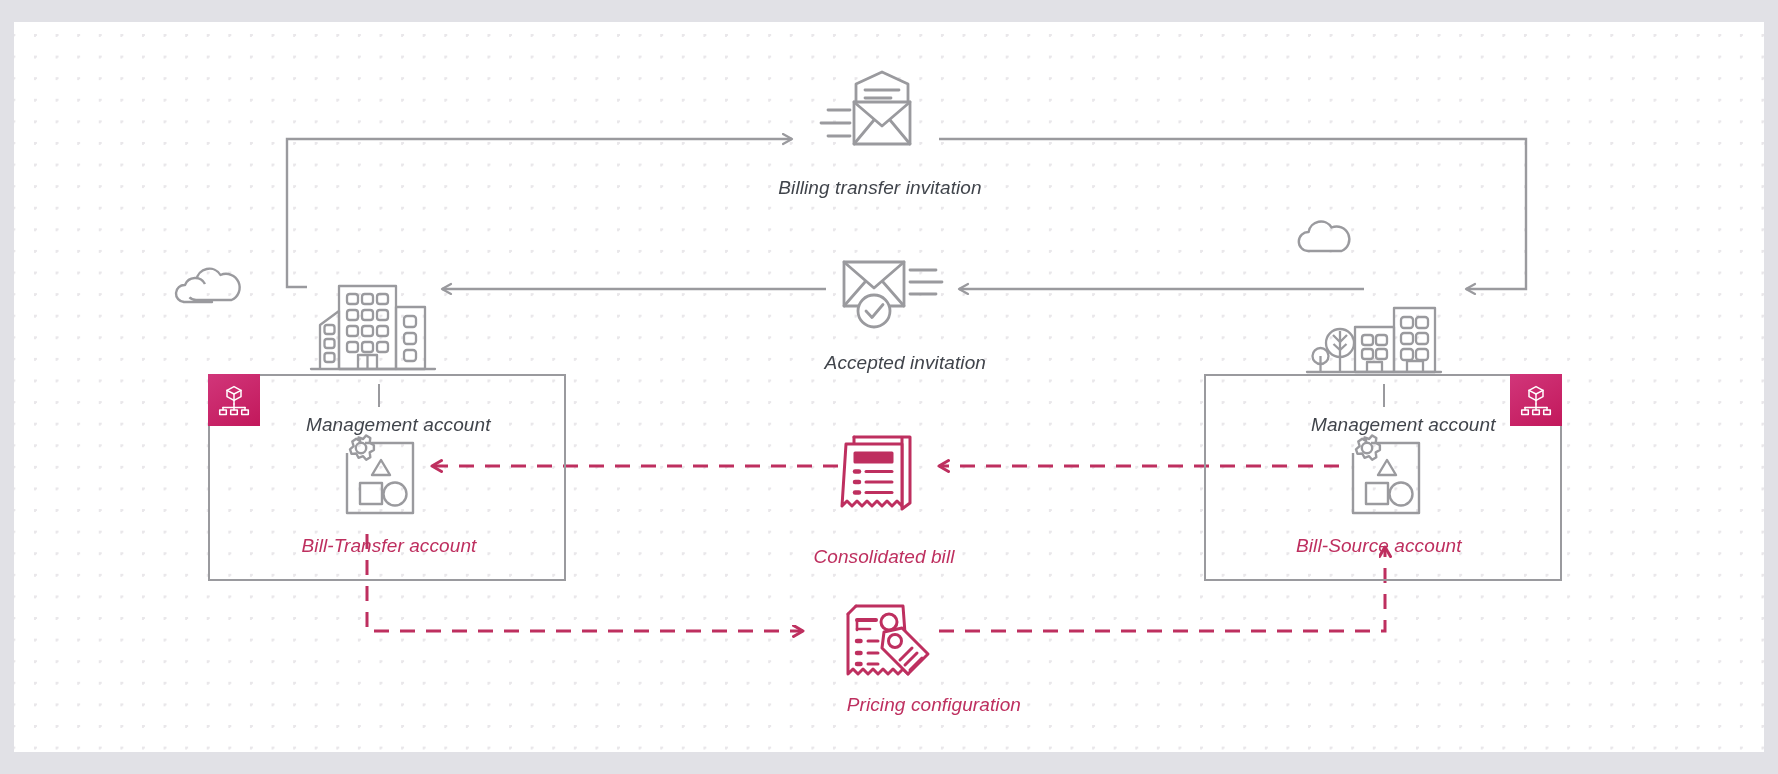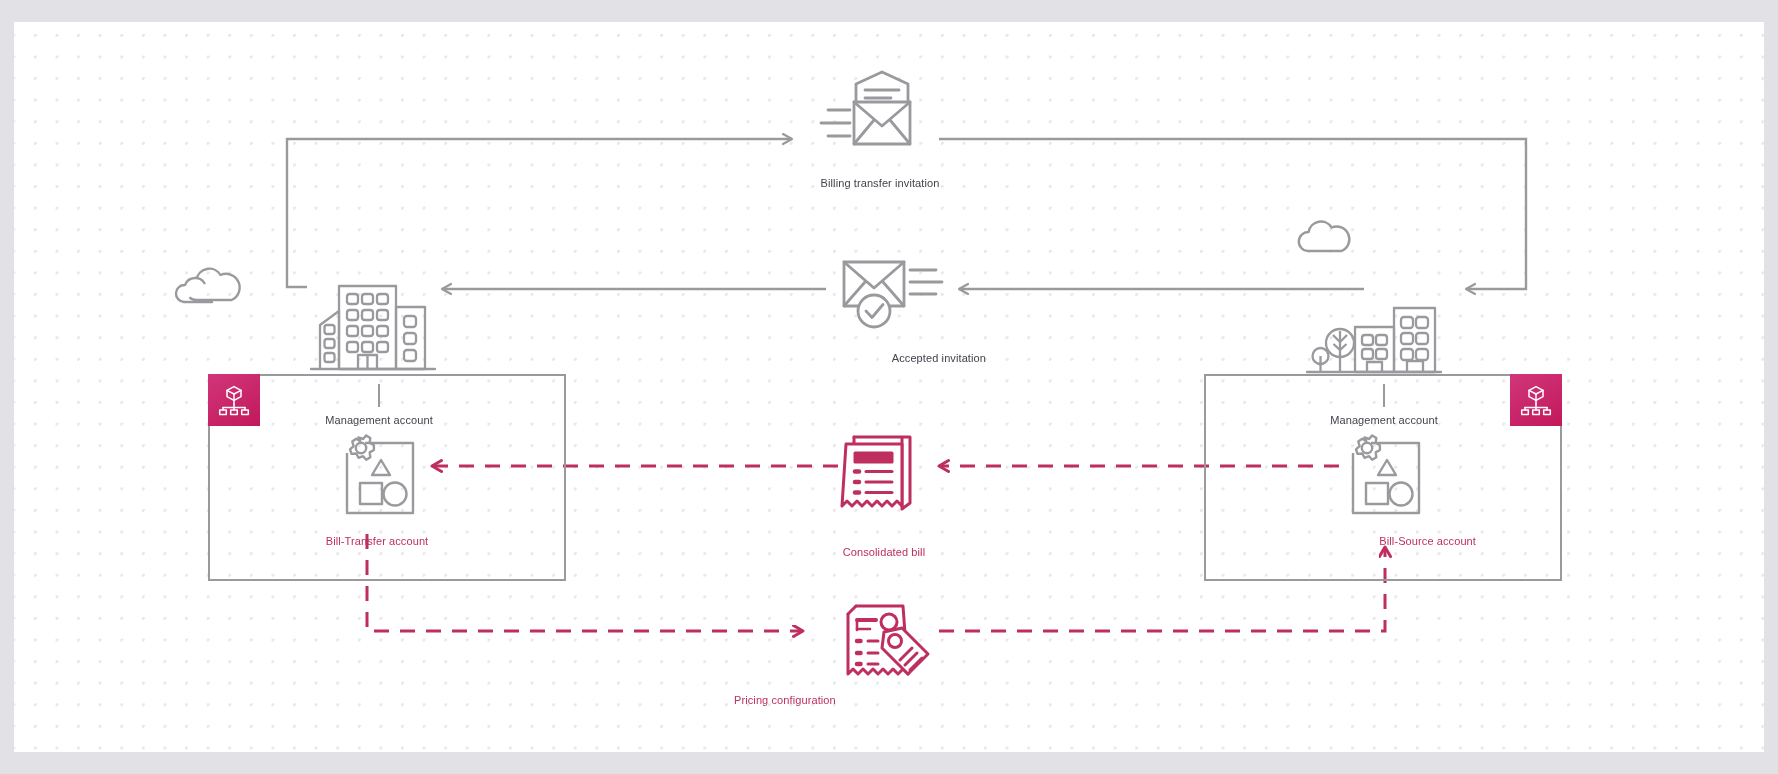--- a/index.html
+++ b/index.html
@@ -6,21 +6,21 @@
   body{font-family:"Liberation Sans","DejaVu Sans",sans-serif;}
   #stage{position:relative;width:1778px;height:774px;background:#e1e1e6;overflow:hidden;}
   #canvas{
     position:absolute;left:14px;top:22px;width:1750px;height:730px;
     background-color:#ffffff;
     background-image:radial-gradient(circle at 1px 1px, #e9e7ea 1.6px, transparent 1.7px);
     background-size:21.6px 21.6px;
     background-position:20px 12px;
   }
   .svglayer{position:absolute;left:0;top:0;width:100%;height:100%;overflow:visible;}
-  .lbl{position:absolute;font-size:11px;line-height:1.2;white-space:nowrap;letter-spacing:.1px;}
+  .lbl{position:absolute;font-size:19px;line-height:1.2;white-space:nowrap;letter-spacing:.1px;font-style:italic;}
   .lbl.gray{color:#40444b;}
   .lbl.mag{color:#be2f5f;}
   .acctbox{position:absolute;border:2.2px solid #9a9a9e;background:transparent;box-sizing:border-box;}
   .orgchip{position:absolute;width:52px;height:52px;background:linear-gradient(150deg,#d1367a 0%,#c2185b 100%);
            display:flex;align-items:center;justify-content:center;}
 </style>
 </head>
 <body>
 
 <div id="stage">
@@ -136,21 +136,21 @@
         <path d="M11,26 L11,80 L77,80 L77,10 L29,10"></path>
         <path d="M11,26 L11,20"></path>
         <path d="M45,27 L54,42 L36,42 Z"></path>
         <rect x="24" y="50" width="22" height="21"></rect>
         <circle cx="59" cy="61" r="11.5"></circle>
         <path d="M24.5,2.4 l4.6,1.6 3.1,-3.6 4.1,2.6 -0.6,4.8 4.2,2.4 0,4.8 -4.2,2.4 0.6,4.8 -4.1,2.6 -3.1,-3.6 -4.6,1.6 -2.2,-4.3 -4.8,0.4 -1.5,-4.6 3.6,-3.2 -1.3,-4.6 3.9,-2.8 4.1,2.5 z" transform="translate(-2,2)"></path>
         <circle cx="25" cy="15" r="5.2"></circle>
       </g>
     </svg>
 
-    <div class="lbl mag" style="left:273px;top:513px;width:180px;text-align:center;">Bill-Transfer account</div>
+    <div class="lbl mag" style="left:285px;top:513px;width:180px;text-align:center;">Bill-Transfer account</div>
 
     <svg style="position:absolute;left:1282px;top:200px;width:58px;height:34px;overflow:visible;" viewBox="0 0 58 34">
       <path d="M12,29 a9.5,9.5 0 0 1 0.6,-19 a12.5,12.5 0 0 1 23,-4.5 a10.5,10.5 0 0 1 10,23.5 z" fill="none" stroke="#9a9a9e" stroke-width="2.4" stroke-linejoin="round"></path>
     </svg>
 
     <svg style="position:absolute;left:1297px;top:276px;width:130px;height:76px;overflow:visible;" viewBox="0 0 130 76">
       <g fill="none" stroke="#9a9a9e" stroke-width="2.3" stroke-linejoin="round">
 
         <circle cx="9.5" cy="58" r="8"></circle>
         <path d="M9.5,58 L9.5,74"></path>
@@ -206,21 +206,21 @@
         <path d="M11,26 L11,80 L77,80 L77,10 L29,10"></path>
         <path d="M11,26 L11,20"></path>
         <path d="M45,27 L54,42 L36,42 Z"></path>
         <rect x="24" y="50" width="22" height="21"></rect>
         <circle cx="59" cy="61" r="11.5"></circle>
         <path d="M24.5,2.4 l4.6,1.6 3.1,-3.6 4.1,2.6 -0.6,4.8 4.2,2.4 0,4.8 -4.2,2.4 0.6,4.8 -4.1,2.6 -3.1,-3.6 -4.6,1.6 -2.2,-4.3 -4.8,0.4 -1.5,-4.6 3.6,-3.2 -1.3,-4.6 3.9,-2.8 4.1,2.5 z" transform="translate(-2,2)"></path>
         <circle cx="25" cy="15" r="5.2"></circle>
       </g>
     </svg>
 
-    <div class="lbl mag" style="left:1282px;top:513px;width:180px;text-align:right;">Bill-Source account</div>
+    <div class="lbl mag" style="left:1282px;top:513px;width:180px;text-align:left;">Bill-Source account</div>
 
     <svg style="position:absolute;left:806px;top:52px;width:120px;height:86px;overflow:visible;" viewBox="0 0 120 86">
       <g fill="none" stroke="#9a9a9e" stroke-width="2.8" stroke-linejoin="round" stroke-linecap="round">
 
         <path d="M36,38 L36,10 L62,-2 L88,10 L88,38 Z" fill="#ffffff"></path>
         <path d="M45,16 L79,16"></path>
         <path d="M45,24 L71,24"></path>
 
         <path d="M34,28 L90,28 L90,70 L34,70 Z" fill="#ffffff"></path>
         <path d="M34,28 L62,52 L90,28"></path>
@@ -287,16 +287,16 @@
         <path d="M17,68 L20.5,68" stroke-width="4.5"></path>
         <path d="M28,68 L38,68" stroke-width="3"></path>
 
         <circle cx="49" cy="26" r="8" fill="#ffffff"></circle>
 
         <path d="M44,36 L62,32 L88,58 L68,78 L42,52 Z" fill="#ffffff"></path>
         <circle cx="55" cy="45" r="6.5"></circle>
         <path d="M60,64 L72,52 M65,69 L77,57 M70,74 L82,62"></path>
       </g>
     </svg>
-    <div class="lbl mag" style="left:720px;top:672px;width:220px;text-align:left;">Pricing configuration</div>
+    <div class="lbl mag" style="left:787px;top:672px;width:220px;text-align:right;">Pricing configuration</div>
 
   </div>
 </div>
 
 </body></html>

